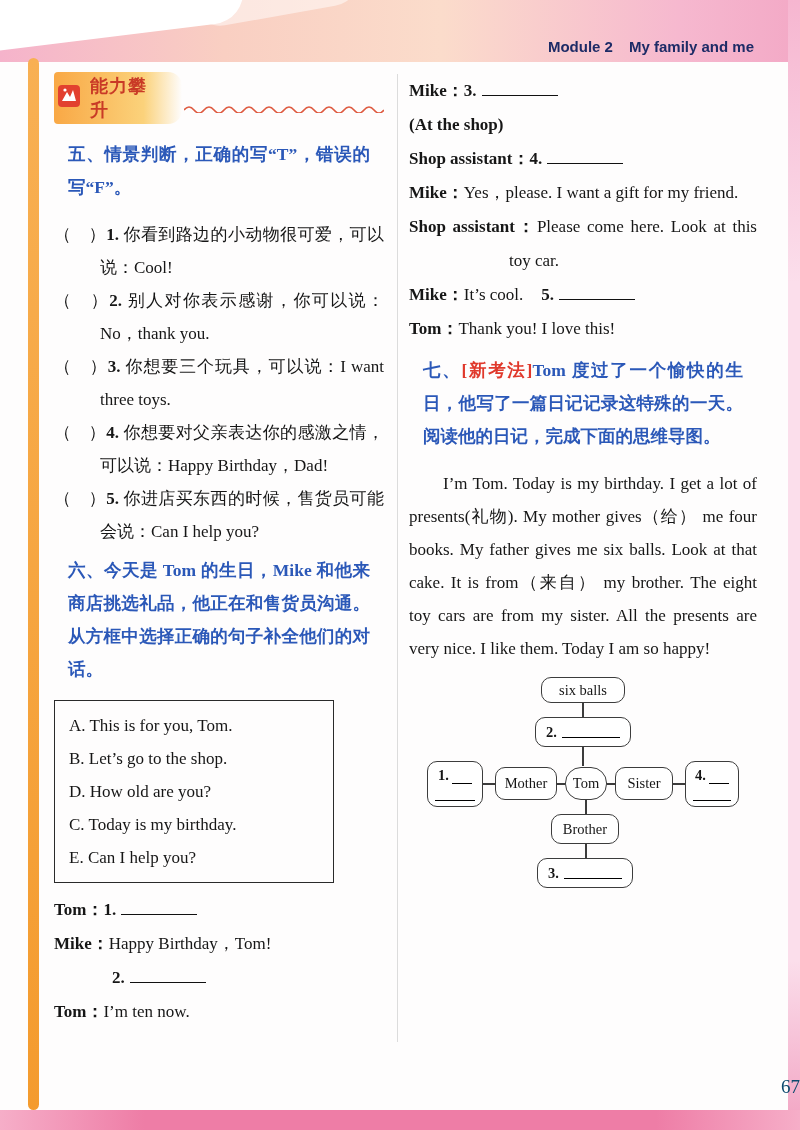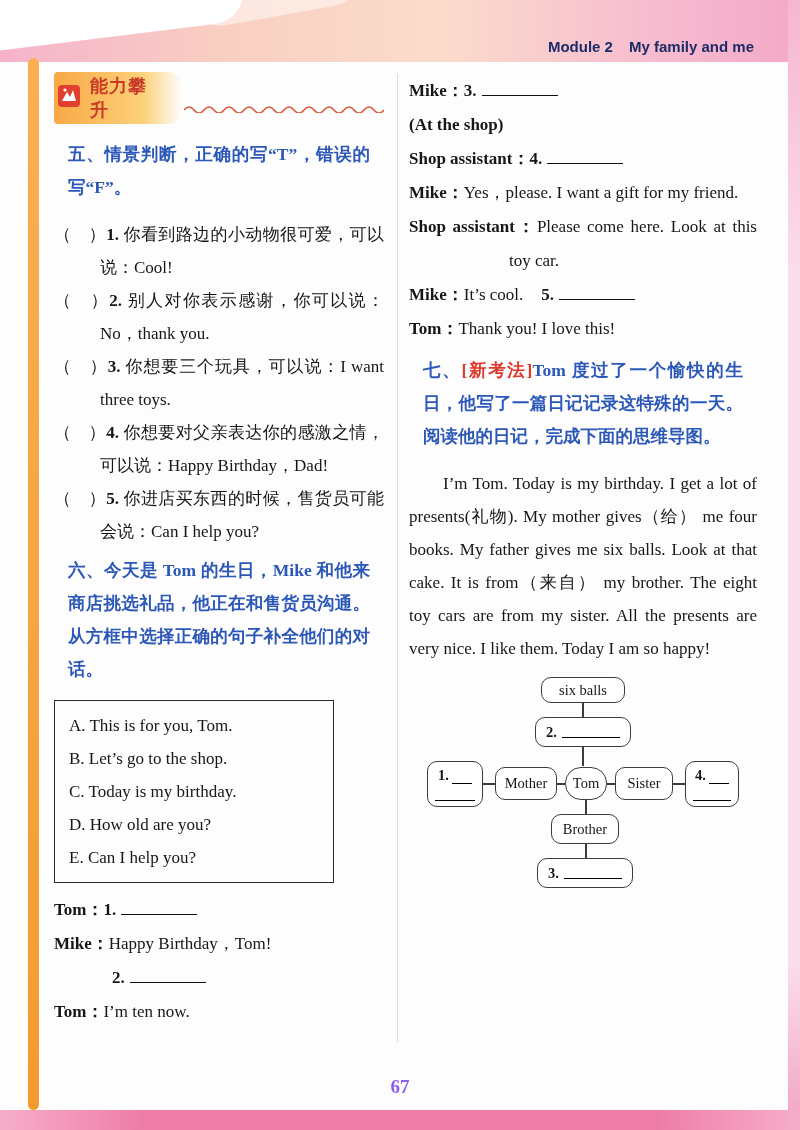--- a/index.html
+++ b/index.html
@@ -57,22 +57,22 @@
   
   .mm{position:relative;width:312px;height:214px;margin:12px auto 0;font-size:14.5px;}
   .mm-box{position:absolute;border:1.4px solid #3c3c3c;border-radius:10px;background:#fff;
        display:flex;align-items:center;justify-content:center;box-sizing:border-box;}
   .mm-col{flex-direction:column;gap:5px;padding:4px 2px;}
   .mm-line{position:absolute;background:#3c3c3c;}
   .mmu{display:inline-block;border-bottom:1.3px solid #000;height:11px;margin-left:5px;}
   .mm-row{display:flex;align-items:flex-end;}
   .pill{border-radius:16px;}
 
-  .pageno{position:absolute;left:0;right:0;bottom:32px;text-align:center;color:#8b5cf6;
-       font-weight:bold;font-size:19px;}
+  .pageno{position:absolute;left:0;right:0;bottom:32px;text-align:right;color:#0c4a6e;
+       font-weight:normal;font-size:19px;}
   .footbar{position:absolute;left:0;right:0;bottom:0;height:20px;
        background:linear-gradient(90deg,#f6aec8,#ee7da6 18%,#ee7da6 82%,#f6aec8);}
 </style>
 </head>
 <body>
 
 <div class="page">
 
   <div class="hdr">
     <div class="hdr-blob"></div>
@@ -112,22 +112,22 @@
     <div class="q-item"><span>（　）</span><span class="bnum">2.</span> <span>别人对你表示感谢，你可以说：No，thank you.</span></div>
     <div class="q-item"><span>（　）</span><span class="bnum">3.</span> <span>你想要三个玩具，可以说：I want three toys.</span></div>
     <div class="q-item"><span>（　）</span><span class="bnum">4.</span> <span>你想要对父亲表达你的感激之情，可以说：Happy Birthday，Dad!</span></div>
     <div class="q-item"><span>（　）</span><span class="bnum">5.</span> <span>你进店买东西的时候，售货员可能会说：Can I help you?</span></div>
 
     <div class="h-blue" style="margin-top:6px;">六、今天是 Tom 的生日，Mike 和他来商店挑选礼品，他正在和售货员沟通。从方框中选择正确的句子补全他们的对话。</div>
 
     <div class="optbox">
       <div class="opt">A. This is for you, Tom.</div>
       <div class="opt">B. Let’s go to the shop.</div>
+      <div class="opt">D. How old are you?</div>
       <div class="opt">C. Today is my birthday.</div>
-      <div class="opt">D. How old are you?</div>
       <div class="opt">E. Can I help you?</div>
     </div>
 
     <div class="dlg"><span class="spk">Tom：</span><span class="bnum">1.</span><span class="blank"></span></div>
     <div class="dlg"><span class="spk">Mike：</span><span>Happy Birthday，Tom!</span></div>
     <div class="dlg indent2"><span class="bnum">2.</span><span class="blank"></span></div>
     <div class="dlg"><span class="spk">Tom：</span><span>I’m ten now.</span></div>
 
   </div>
 

